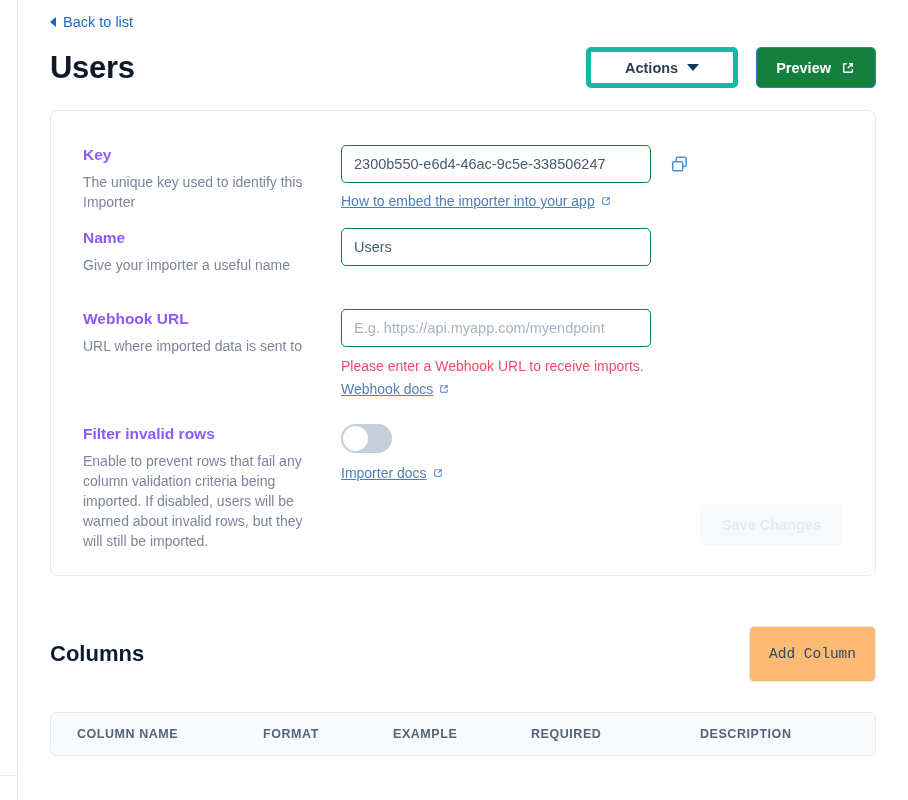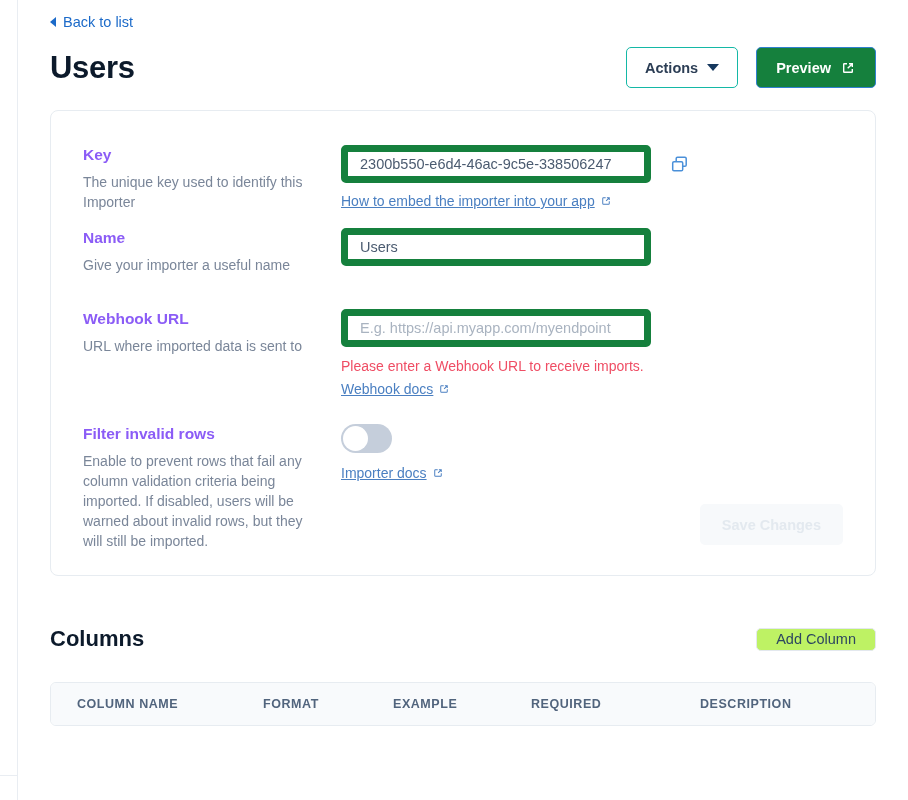--- a/index.html
+++ b/index.html
@@ -79,22 +79,22 @@
     border-radius: 5px;
     cursor: pointer;
     display: inline-flex;
     align-items: center;
     justify-content: center;
     gap: 9px;
   }
   .btn-outline {
     background: #ffffff;
     color: #2c3e55;
-    border: 1px solid #14b8a6;
-    padding: 0 18px;
+    border: 5px solid #14b8a6;
+    padding: 0 34px;
     height: 41px;
     min-width: 111px;
   }
   .btn-primary {
     background: #15803d;
     color: #ffffff;
     border: 1px solid #3080d0;
     padding: 0 19px;
     height: 41px;
   }
@@ -130,21 +130,21 @@
   .field-help {
     font-size: 14px;
     color: #7a8699;
     line-height: 20px;
     margin-top: 7px;
   }
 
   .input {
     width: 310px;
     height: 38px;
-    border: 7px solid #15803d;
+    border: 1px solid #15803d;
     border-radius: 5px;
     background: #ffffff;
     font-family: "Liberation Sans", sans-serif;
     font-size: 14.5px;
     color: #4b5b70;
     padding: 0 12px;
     outline: none;
   }
   .input::placeholder { color: #a9b3c0; }
 
@@ -223,28 +223,28 @@
     justify-content: space-between;
     margin-top: 50px;
     margin-right: 16px;
   }
   .section-title {
     font-size: 22px;
     font-weight: bold;
     color: #0c1a2b;
   }
   .btn-add {
-    background: #bef264;
+    background: #fdba74;
     border: 1px solid #e3e8ee;
     border-radius: 5px;
-    height: 23px;
+    height: 56px;
     padding: 0 19px;
     font-size: 14.5px;
     color: #2d4660;
-    font-family: Liberation Sans, sans-serif;
+    font-family: Liberation Mono, monospace;
     cursor: pointer;
   }
 
   .table {
     margin-top: 30px;
     margin-right: 16px;
     border: 1px solid #e7ecf1;
     border-radius: 6px;
     background: #f8fafc;
     overflow: hidden;

